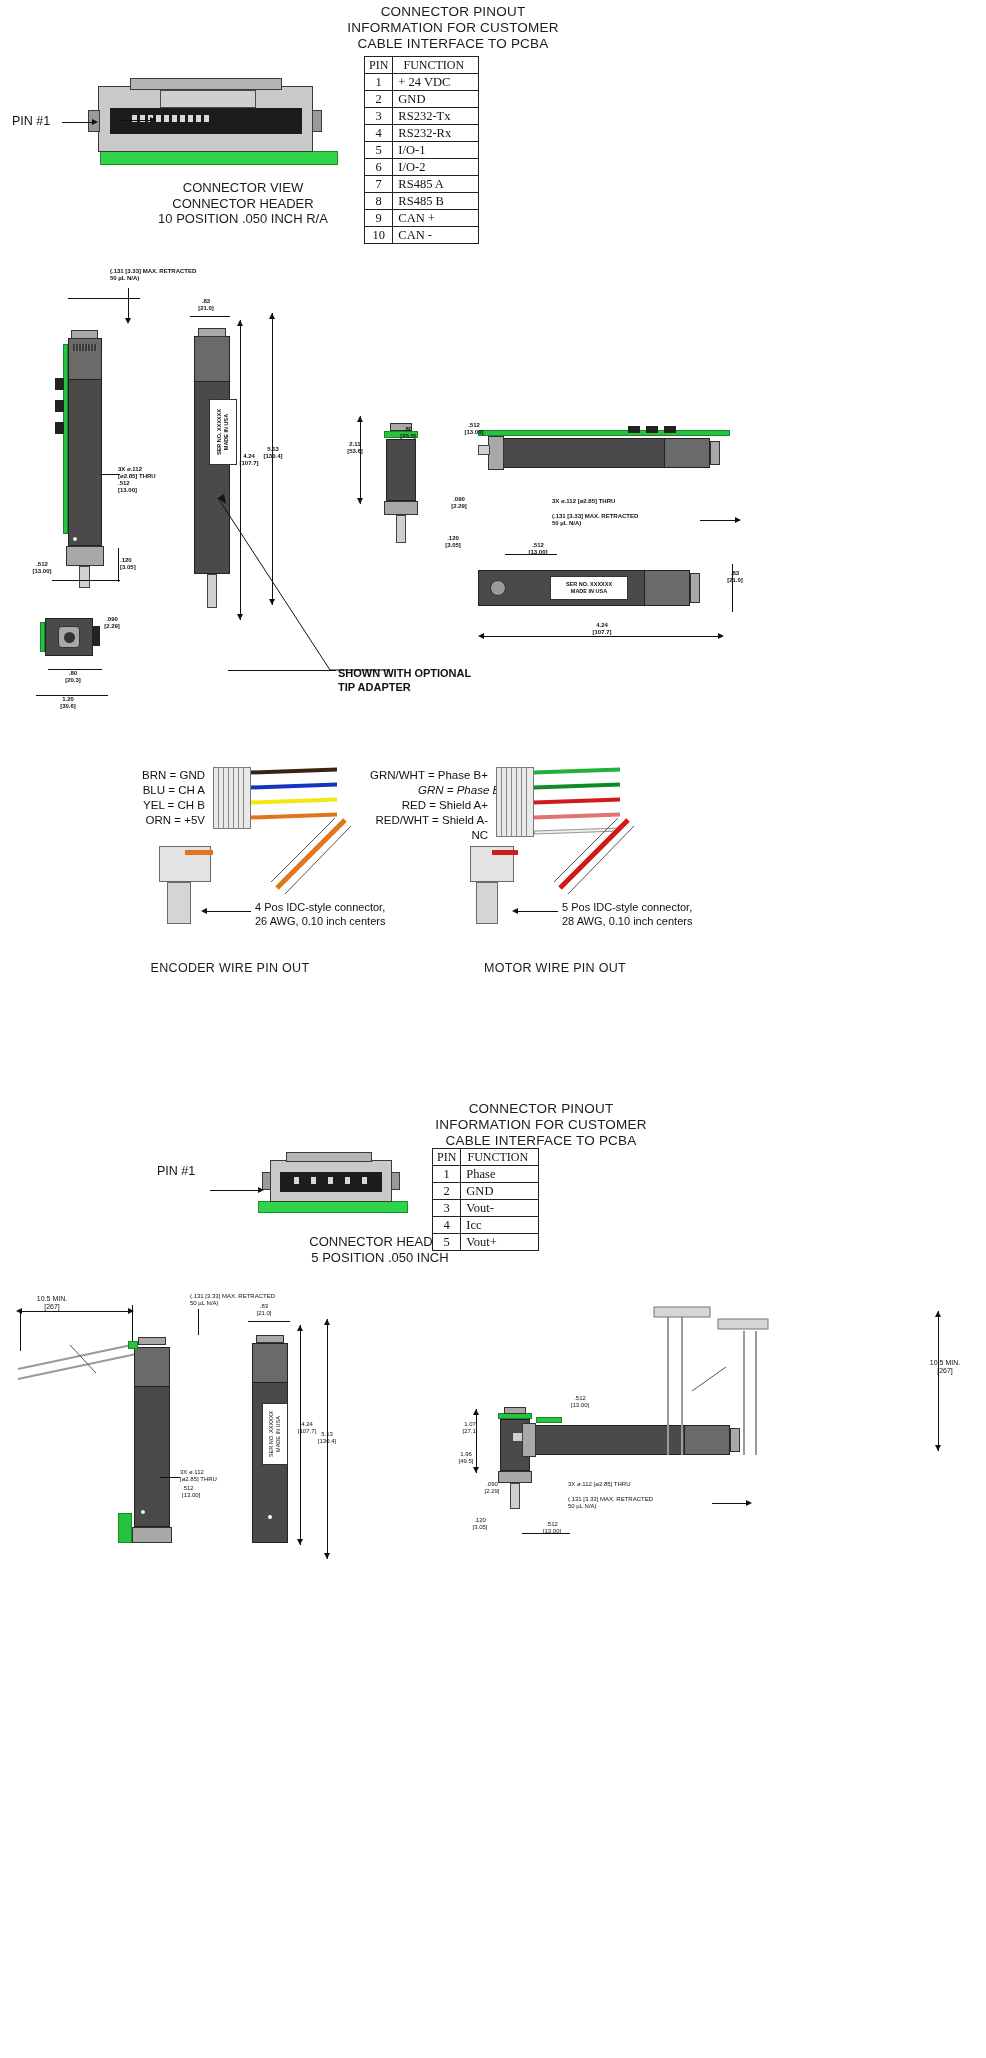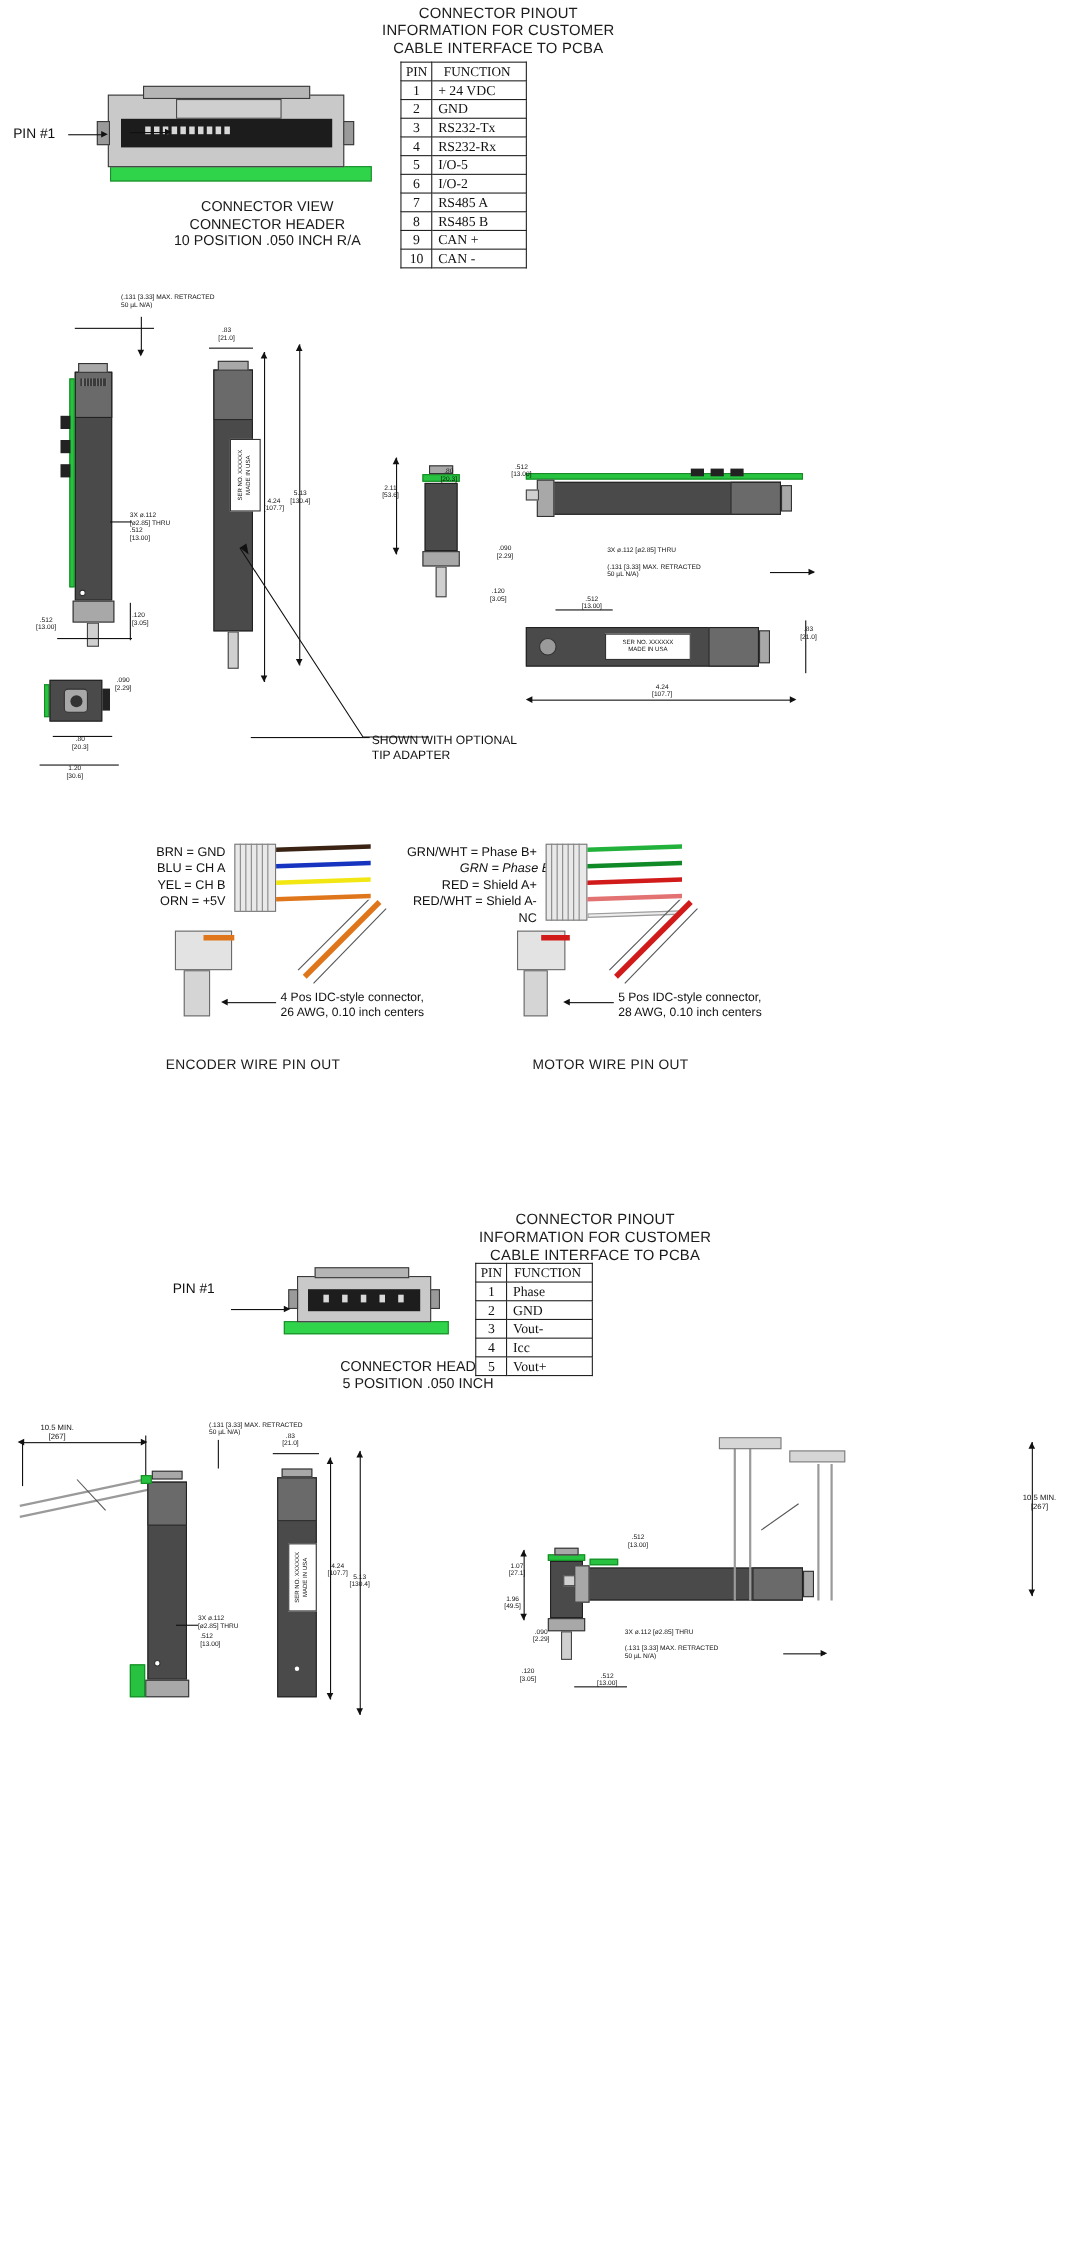--- a/index.html
+++ b/index.html
@@ -203,21 +203,21 @@
         <tr>
           <td class="pin">3</td>
           <td class="fn">RS232-Tx</td>
         </tr>
         <tr>
           <td class="pin">4</td>
           <td class="fn">RS232-Rx</td>
         </tr>
         <tr>
           <td class="pin">5</td>
-          <td class="fn">I/O-5</td>
+          <td class="fn">I/O-1</td>
         </tr>
         <tr>
           <td class="pin">6</td>
           <td class="fn">I/O-2</td>
         </tr>
         <tr>
           <td class="pin">7</td>
           <td class="fn">RS485 A</td>
         </tr>
         <tr>
@@ -229,21 +229,21 @@
           <td class="fn">CAN +</td>
         </tr>
         <tr>
           <td class="pin">10</td>
           <td class="fn">CAN -</td>
         </tr>
       </tbody>
   </table>
 </div>
 
-<div class="abs" style="left:0; top:258px; width:986px; height:480px;">
+<div class="abs" style="left:0; top:258px; width:986px; height:480px;font-weight:bold;">
 
   <div class="mech" style="left:55px; top:60px; width:60px; height:265px;">
     <div class="mech body-dark" style="left:13px; top:20px; width:34px; height:208px;"></div>
     <div class="mech body-mid" style="left:13px; top:20px; width:34px; height:42px;"></div>
     <div class="mech body-light" style="left:16px; top:12px; width:27px; height:9px;"></div>
     <div class="mech pcb-green" style="left:8px; top:26px; width:5px; height:190px;"></div>
     <div class="mech blk" style="left:0px; top:60px; width:9px; height:12px;"></div>
     <div class="mech blk" style="left:0px; top:82px; width:9px; height:12px;"></div>
     <div class="mech blk" style="left:0px; top:104px; width:9px; height:12px;"></div>
     <div class="mech body-light" style="left:11px; top:228px; width:38px; height:20px;"></div>

